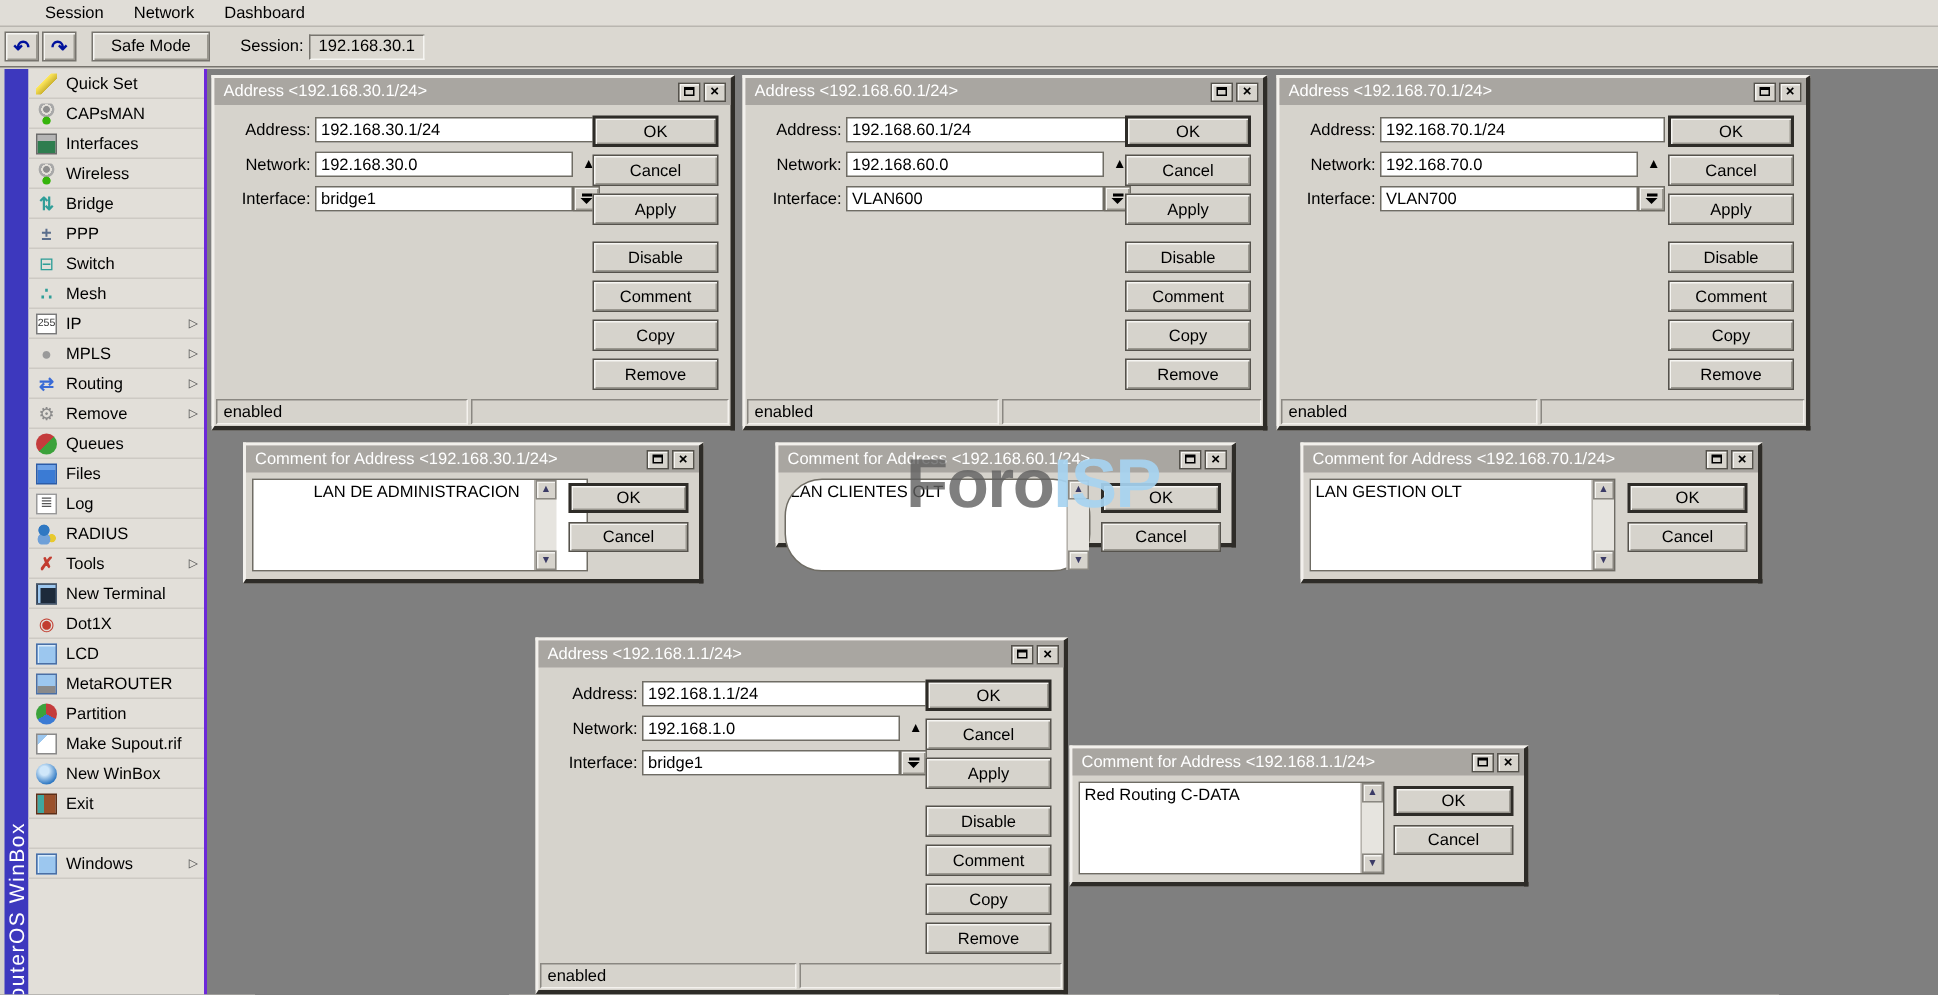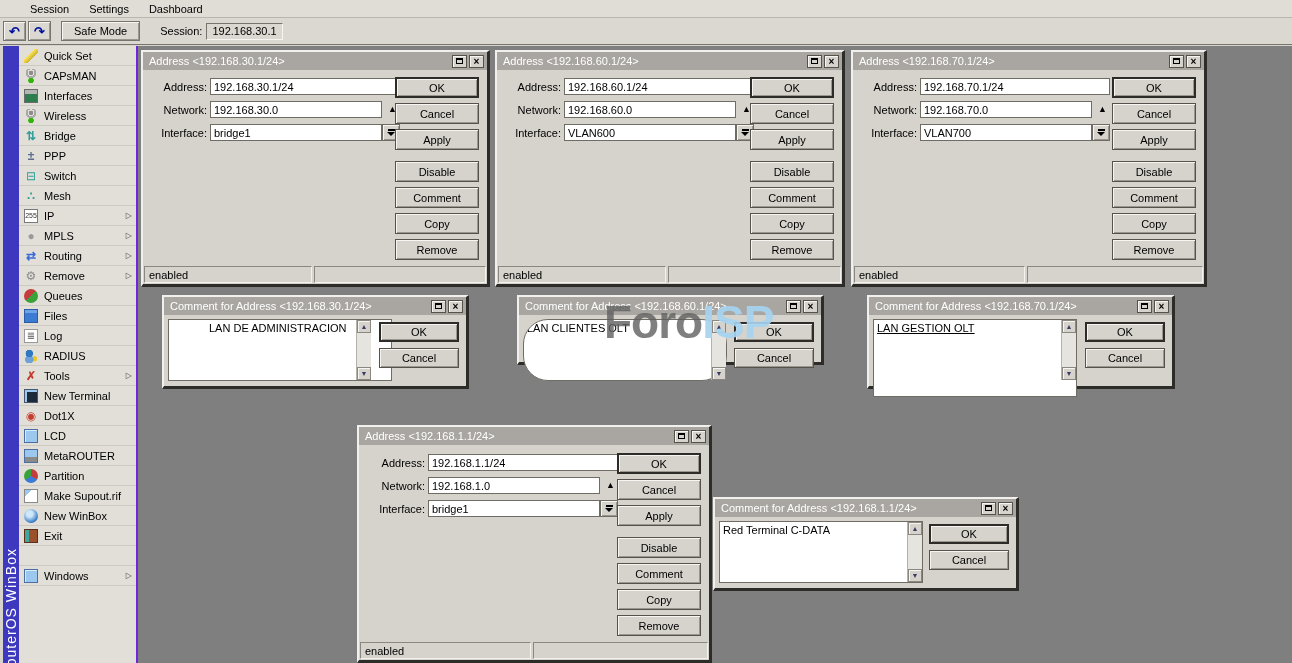--- a/index.html
+++ b/index.html
@@ -113,21 +113,21 @@
   .watermark { position:absolute; left:604px; top:295px; font-size:46px; font-weight:bold; z-index:60; pointer-events:none;
                letter-spacing:-1px; }
   .wm-foro { color:rgba(95,95,95,0.8); }
   .wm-isp { color:rgba(166,210,240,0.92); }
 </style>
 </head>
 <body>
 
 <div class="menubar">
   <span class="menu-item">Session</span>
-  <span class="menu-item">Settings</span>
+  <span class="menu-item">Network</span>
   <span class="menu-item">Dashboard</span>
 </div>
 
 <div class="toolbar">
   <div class="tbtn">
       <span>↶</span>
     </div>
   <div class="tbtn">
       <span>↷</span>
     </div>
@@ -437,41 +437,41 @@
   <div class="win" style="left:729px; top:249px; width:308px; height:94px;">
     <div class="titlebar">
       <span class="title-text">Comment for Address &lt;192.168.70.1/24&gt;</span>
       <div class="tb-btn">
           <span class="max-glyph"></span>
         </div>
       <div class="tb-btn">
           <span>×</span>
         </div>
     </div>
-    <div class="ctext" style="left:4px; top:22px; width:204px; height:78px;text-decoration:underline;">LAN GESTION OLT</div>
+    <div class="ctext" style="left:4px; top:22px; width:204px; height:62px;">LAN GESTION OLT</div>
     <div class="vscroll" style="left:192px; top:23px; height:60px;">
       <div class="sc-btn">▲</div>
       <div class="sc-track"></div>
       <div class="sc-btn">▼</div>
     </div>
     <div class="cbtn default" style="left:216px; top:25px;">OK</div>
     <div class="cbtn" style="left:216px; top:51px;">Cancel</div>
   </div>
 
   <div class="win" style="left:575px; top:451px; width:306px; height:94px;">
     <div class="titlebar">
       <span class="title-text">Comment for Address &lt;192.168.1.1/24&gt;</span>
       <div class="tb-btn">
           <span class="max-glyph"></span>
         </div>
       <div class="tb-btn">
           <span>×</span>
         </div>
     </div>
-    <div class="ctext" style="left:4px; top:22px; width:204px; height:62px;">Red Terminal C-DATA</div>
+    <div class="ctext" style="left:4px; top:22px; width:204px; height:62px;">Red Routing C-DATA</div>
     <div class="vscroll" style="left:192px; top:23px; height:60px;">
       <div class="sc-btn">▲</div>
       <div class="sc-track"></div>
       <div class="sc-btn">▼</div>
     </div>
     <div class="cbtn default" style="left:214px; top:25px;">OK</div>
     <div class="cbtn" style="left:214px; top:51px;">Cancel</div>
   </div>
 
 </div>

